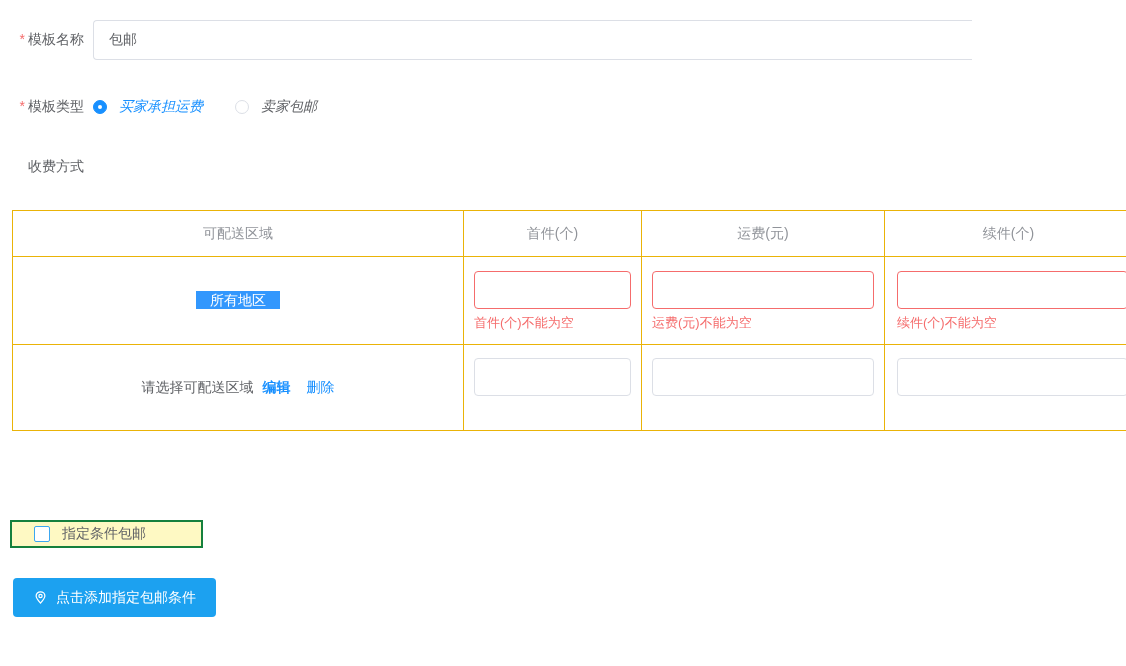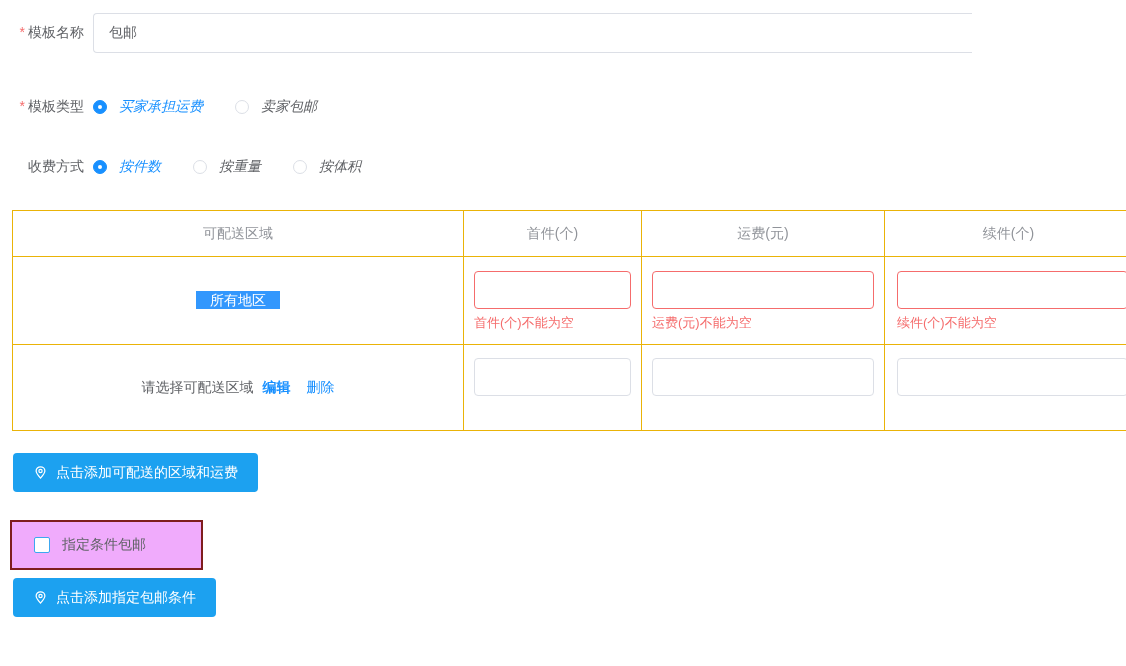--- a/index.html
+++ b/index.html
@@ -5,21 +5,21 @@
   * { margin: 0; padding: 0; box-sizing: border-box; }
   html, body { width: 1126px; height: 666px; background: #fff; overflow: hidden; }
   body { font-family: "Liberation Sans", "DejaVu Sans", sans-serif; font-size: 14px; color: #606266; }
   .page { position: relative; width: 1126px; height: 666px; background: #fff; }
 
   
   .form-row { position: absolute; left: 0; display: flex; align-items: center; }
   .form-label { width: 84px; text-align: right; color: #606266; font-size: 14px; flex: 0 0 84px; }
   .req { color: #f56c6c; margin-right: 3px; font-size: 14px; }
 
-  .row-name { top: 13px; width: 972px; height: 40px; }
+  .row-name { top: 20px; width: 972px; height: 40px; }
   .name-input {
     margin-left: 9px; flex: 1 1 auto; height: 40px; border: 1px solid #dcdfe6;
     border-radius: 4px 0 0 4px; border-right: none; padding: 8px 15px; font-size: 14px; color: #606266;
     font-family: inherit; outline: none; background: #fff;
   }
 
   .row-type { top: 96px; height: 22px; }
   .row-charge { top: 156px; height: 22px; }
   .radio-group { margin-left: 9px; display: flex; align-items: center; }
   .radio-option { display: flex; align-items: center; margin-right: 32px; cursor: pointer; }
@@ -73,22 +73,22 @@
     position: absolute; left: 13px; height: 39px; border: none; border-radius: 4px;
     background: #1ca1f0; color: #fff; font-size: 14px; display: inline-flex;
     align-items: center; padding: 0 20px; cursor: pointer; font-family: inherit;
   }
   .btn-add-region { top: 453px; }
   .btn-add-condition { top: 578px; }
   .pin-icon { width: 15px; height: 15px; margin-right: 8px; display: inline-block; }
 
   
   .condition-box {
-    position: absolute; top: 520px; left: 10px; width: 193px; height: 50px;
-    border: 2px solid #7f1d1d; display: flex; align-items: center; background: #f0abfc;
+    position: absolute; top: 520px; left: 10px; width: 193px; height: 28px;
+    border: 2px solid #15803d; display: flex; align-items: center; background: #fef9c3;
   }
   .checkbox {
     width: 16px; height: 16px; border: 1px solid #3ca7f0; border-radius: 2px;
     margin-left: 22px; background: #fff; cursor: pointer; flex: 0 0 16px;
   }
   .checkbox-label { margin-left: 12px; color: #606266; font-size: 14px; }
 </style>
 </head>
 <body>
 
@@ -108,34 +108,20 @@
       </div>
       <div class="radio-option">
         <span class="radio-circle"></span>
         <span class="radio-label">卖家包邮</span>
       </div>
     </div>
   </div>
 
   <div class="form-row row-charge">
     <div class="form-label"><span>收费方式</span></div>
-    <div class="radio-group">
-      <div class="radio-option checked">
-        <span class="radio-circle"></span>
-        <span class="radio-label">按件数</span>
-      </div>
-      <div class="radio-option">
-        <span class="radio-circle"></span>
-        <span class="radio-label">按重量</span>
-      </div>
-      <div class="radio-option">
-        <span class="radio-circle"></span>
-        <span class="radio-label">按体积</span>
-      </div>
-    </div>
   </div>
 
   <table class="freight-table">
     <colgroup>
         <col class="c1">
         <col class="c2">
         <col class="c3">
         <col class="c4">
       </colgroup>
     <tbody>
@@ -174,27 +160,20 @@
       <td class="input-cell">
         <input class="cell-input" type="text" value="" style="">
       </td>
       <td class="input-cell c4pad">
         <input class="cell-input" type="text" value="" style="">
       </td>
     </tr>
   </tbody>
     </table>
 
-  <button class="blue-btn btn-add-region">
-    <svg class="pin-icon" viewBox="0 0 24 24" fill="none" stroke="#ffffff" stroke-width="2">
-      <path d="M12 21c-4-4.6-7-8.1-7-11.5C5 5.9 8.1 3 12 3s7 2.9 7 6.5C19 12.9 16 16.4 12 21z"></path>
-      <circle cx="12" cy="9.5" r="2.6"></circle>
-    </svg>
-    <span>点击添加可配送的区域和运费</span>
-  </button>
 
   <div class="condition-box">
     <span class="checkbox"></span>
     <span class="checkbox-label">指定条件包邮</span>
   </div>
 
   <button class="blue-btn btn-add-condition">
     <svg class="pin-icon" viewBox="0 0 24 24" fill="none" stroke="#ffffff" stroke-width="2">
       <path d="M12 21c-4-4.6-7-8.1-7-11.5C5 5.9 8.1 3 12 3s7 2.9 7 6.5C19 12.9 16 16.4 12 21z"></path>
       <circle cx="12" cy="9.5" r="2.6"></circle>

